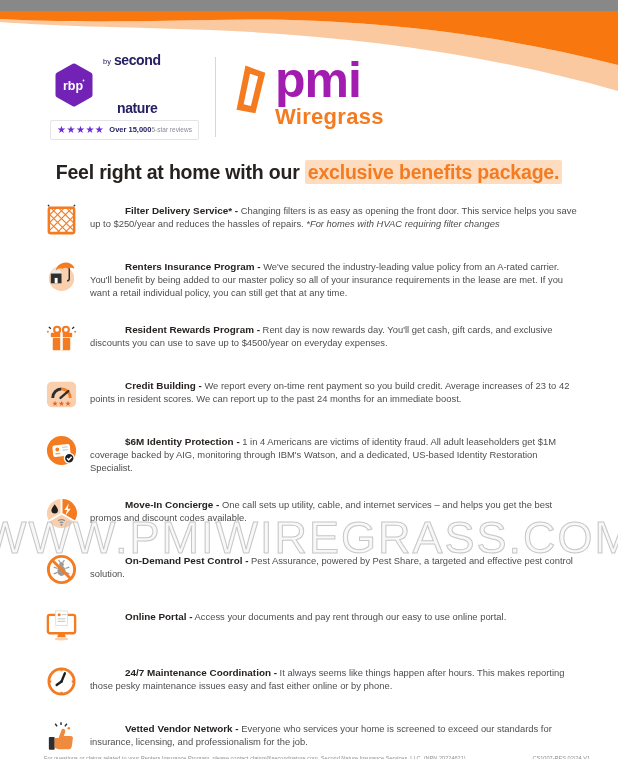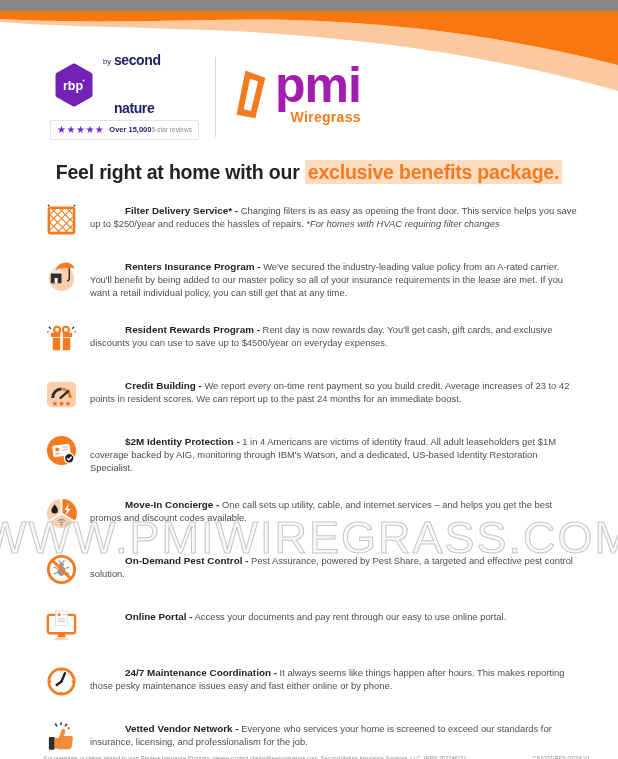--- a/index.html
+++ b/index.html
@@ -10,34 +10,34 @@
   body{background:#888; font-family:"Liberation Sans",sans-serif;}
   .page{width:618px; height:759px; position:relative; background:#fff; overflow:hidden; margin:11px auto;}
 
   .wave{position:absolute; top:0; left:0; width:618px; height:90px; display:block;}
 
   
   .logos{position:absolute; top:44px; left:50px; display:flex; align-items:center;}
   .rbp-block{display:flex; flex-direction:column; gap:5px; align-items:flex-start;}
   .rbp-row{display:flex; align-items:center; gap:5px;}
   .rbp-badge{width:48px; height:48px;}
-  .sn-wrap{display:flex; gap:3px; align-items:flex-start;}
+  .sn-wrap{display:flex; gap:3px; align-items:flex-start;text-align:center;}
   .sn-by{font-size:7.5px; color:var(--navy); margin-top:2px;}
   .sn-stack{display:flex; flex-direction:column; font-weight:bold; color:var(--navy); font-size:14px; line-height:0.82; letter-spacing:-0.4px;gap:37px;}
   .review-box{border:1px solid #e4e4e8; border-radius:2px; padding:4px 6px; display:flex; align-items:center; gap:5px; background:#fff;}
   .stars{color:#6B2BD6; font-size:10px; letter-spacing:0.5px; line-height:1;}
   .review-text{display:flex; flex-direction:row; line-height:1.15;}
   .r1{font-size:7.5px; color:var(--navy); font-weight:bold;}
   .r2{font-size:6.5px; color:#8a8a95;}
   .logo-divider{width:1px; height:80px; background:#d6d6d6; margin:0 16px;}
   .pmi-block{display:flex; align-items:flex-start; gap:7px; margin-top:-4px;}
   .pmi-flag{width:36px; height:58px;}
   .pmi-stack{display:flex; flex-direction:column;}
   .pmi-name{font-size:50px; font-weight:bold; color:#a21caf; line-height:0.82; letter-spacing:-1px;}
-  .pmi-loc{font-size:14px; color:var(--orange); font-weight:bold; letter-spacing:0.3px; margin-top:3px; align-self:flex-end;}
+  .pmi-loc{font-size:22px; color:var(--orange); font-weight:bold; letter-spacing:0.3px; margin-top:3px; align-self:flex-end;}
 
   
   .title{position:absolute; top:150px; left:0; width:100%; text-align:center; font-size:19.5px; font-weight:bold; color:var(--text-dark); letter-spacing:-0.2px;}
   .title .hl{color:var(--orange); background:var(--peach-light); padding:1px 3px; border-radius:2px;}
 
   
   .benefits{position:absolute; top:191px; left:44px; width:537px; display:flex; flex-direction:column; gap:21px;}
   .benefit{display:flex; gap:11px; align-items:flex-start;}
   .benefit-icon{width:35px; height:35px; flex:0 0 35px;}
   .benefit-icon svg{width:100%; height:100%; display:block;}
@@ -172,21 +172,21 @@
               <rect x="9" y="12" width="18" height="12" rx="2" fill="#ffffff"></rect>
               <circle cx="13.8" cy="16.5" r="2" fill="#F47B20"></circle>
               <rect x="11.3" y="20" width="5.2" height="1.6" rx="0.8" fill="#F9A56A"></rect>
               <rect x="18.8" y="14.2" width="6" height="1.4" rx="0.7" fill="#CFCFCF"></rect>
               <rect x="18.8" y="17" width="6" height="1.4" rx="0.7" fill="#CFCFCF"></rect>
             </g>
             <circle cx="26" cy="26" r="5" fill="#1E1E1E" stroke="#ffffff" stroke-width="1.4"></circle>
             <path d="M23.7 26l1.7 1.7 3-3.3" stroke="#ffffff" stroke-width="1.6" fill="none"></path>
           </svg>
         </span>
-      <p class="benefit-text"><span class="benefit-title">$2M Identity Protection -</span> <span class="benefit-desc">1 in 4 Americans are victims of identity fraud. All adult leaseholders get $1M coverage backed by AIG, monitoring through IBM's Watson, and a dedicated, US-based Identity Restoration Specialist.</span></p>
+      <p class="benefit-text"><span class="benefit-title">$6M Identity Protection -</span> <span class="benefit-desc">1 in 4 Americans are victims of identity fraud. All adult leaseholders get $1M coverage backed by AIG, monitoring through IBM's Watson, and a dedicated, US-based Identity Restoration Specialist.</span></p>
     </div>
 
     <div class="benefit">
       <span class="benefit-icon">
           <svg viewBox="0 0 36 36">
             <circle cx="18" cy="18" r="15" fill="#F9CFAE"></circle>
             <path d="M18 18 L18 3 A15 15 0 0 1 31.5 26 Z" fill="#F47B20"></path>
             <path d="M18 18 V3 M18 18 L31.5 26 M18 18 L4.5 26" stroke="#ffffff" stroke-width="2"></path>
             <path d="M11 8.5 q3.3 4.3 3.3 6.2 a3.3 3.3 0 1 1 -6.6 0 q0 -1.9 3.3 -6.2" fill="#1E1E1E"></path>
             <polygon points="25.5,7.5 21,14.5 23.8,14.5 21.8,20.5 27.5,13 24.5,13" fill="#ffffff"></polygon>

